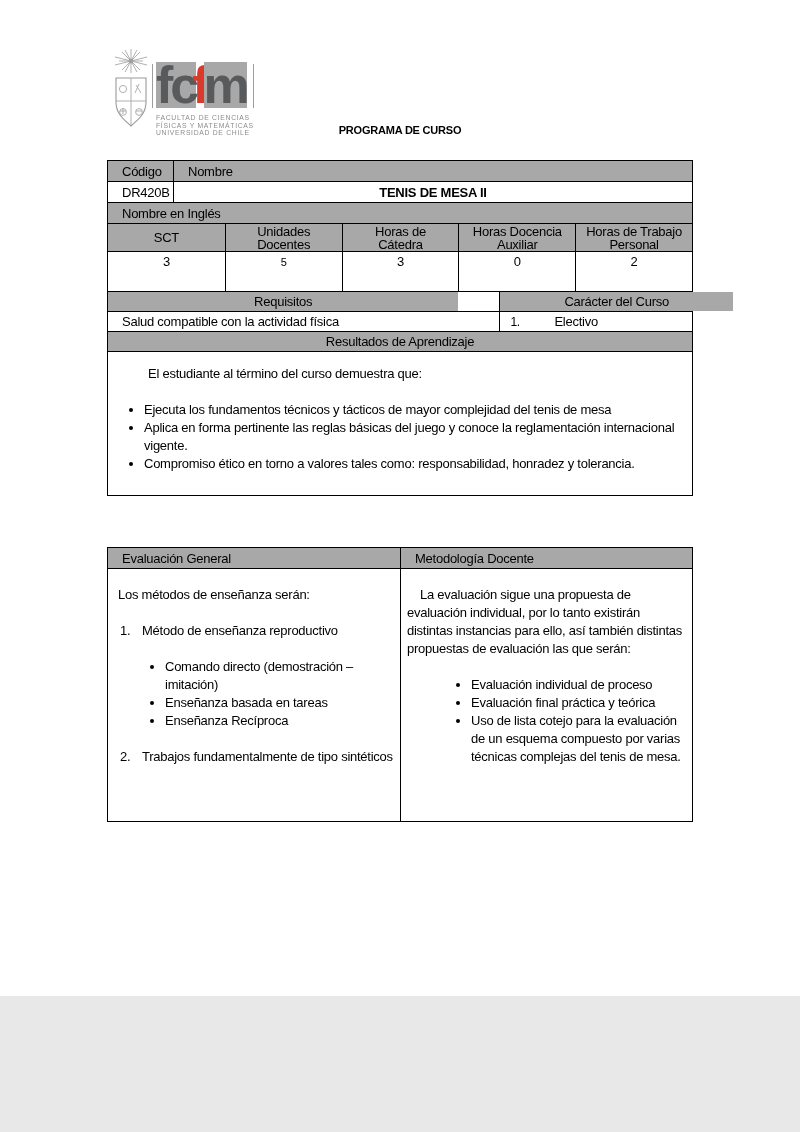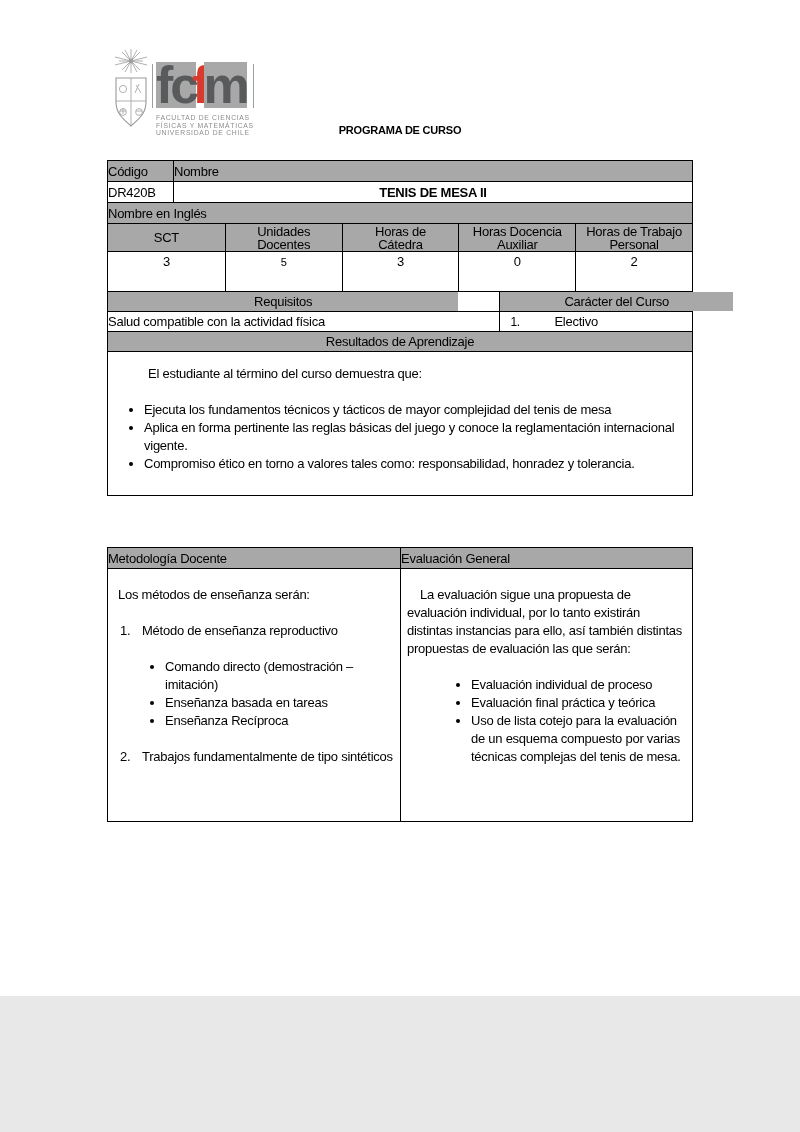--- a/index.html
+++ b/index.html
@@ -28,21 +28,21 @@
                font-weight:bold; font-size:11px; letter-spacing:-0.2px; }
 
   
   .tbl { position:absolute; left:107px; width:586px; border:1.5px solid #000; background:#fff;
          font-size:13px; }
   .row { display:flex; border-bottom:1.5px solid #000; }
   .row:last-child { border-bottom:none; }
   .c { border-left:1.5px solid #000; display:flex; align-items:center; overflow:hidden; }
   .c:first-child { border-left:none; }
   .gray { background:#a8a8a8; }
-  .pl { padding-left:0; }
+  .pl { padding-left:14px; }
   .center { justify-content:center; text-align:center; }
   .bold { font-weight:bold; }
 
   
   .t1 { top:160px; }
   .rA,.rB,.rC { height:21px; }
   .rD { height:20px; }
   .rE { height:28px; }
   .rF { height:40px; }
   .rG,.rH,.rI { height:20px;gap:41px; }
@@ -186,22 +186,22 @@
       <ul class="res-list">
         <li>Ejecuta los  fundamentos técnicos y tácticos de mayor complejidad del tenis de mesa</li>
         <li>Aplica en forma pertinente las reglas básicas del juego y conoce la reglamentación internacional vigente.</li>
         <li>Compromiso ético en torno a valores tales como: responsabilidad, honradez y tolerancia.</li>
       </ul>
     </div>
   </div>
 
   <div class="tbl t2">
     <div class="row rHead">
+      <div class="c gray pl w50">Evaluación General</div>
       <div class="c gray pl w50">Metodología Docente</div>
-      <div class="c gray pl w50">Evaluación General</div>
     </div>
     <div class="row rBody">
       <div class="c colcell met-col w50">
         <div>Los métodos de enseñanza serán:</div>
         <div class="numrow">
           <span class="no">1.</span>
           <span class="txt">Método de enseñanza reproductivo</span>
         </div>
         <ul class="sub-list">
           <li>Comando directo (demostración – imitación)</li>

